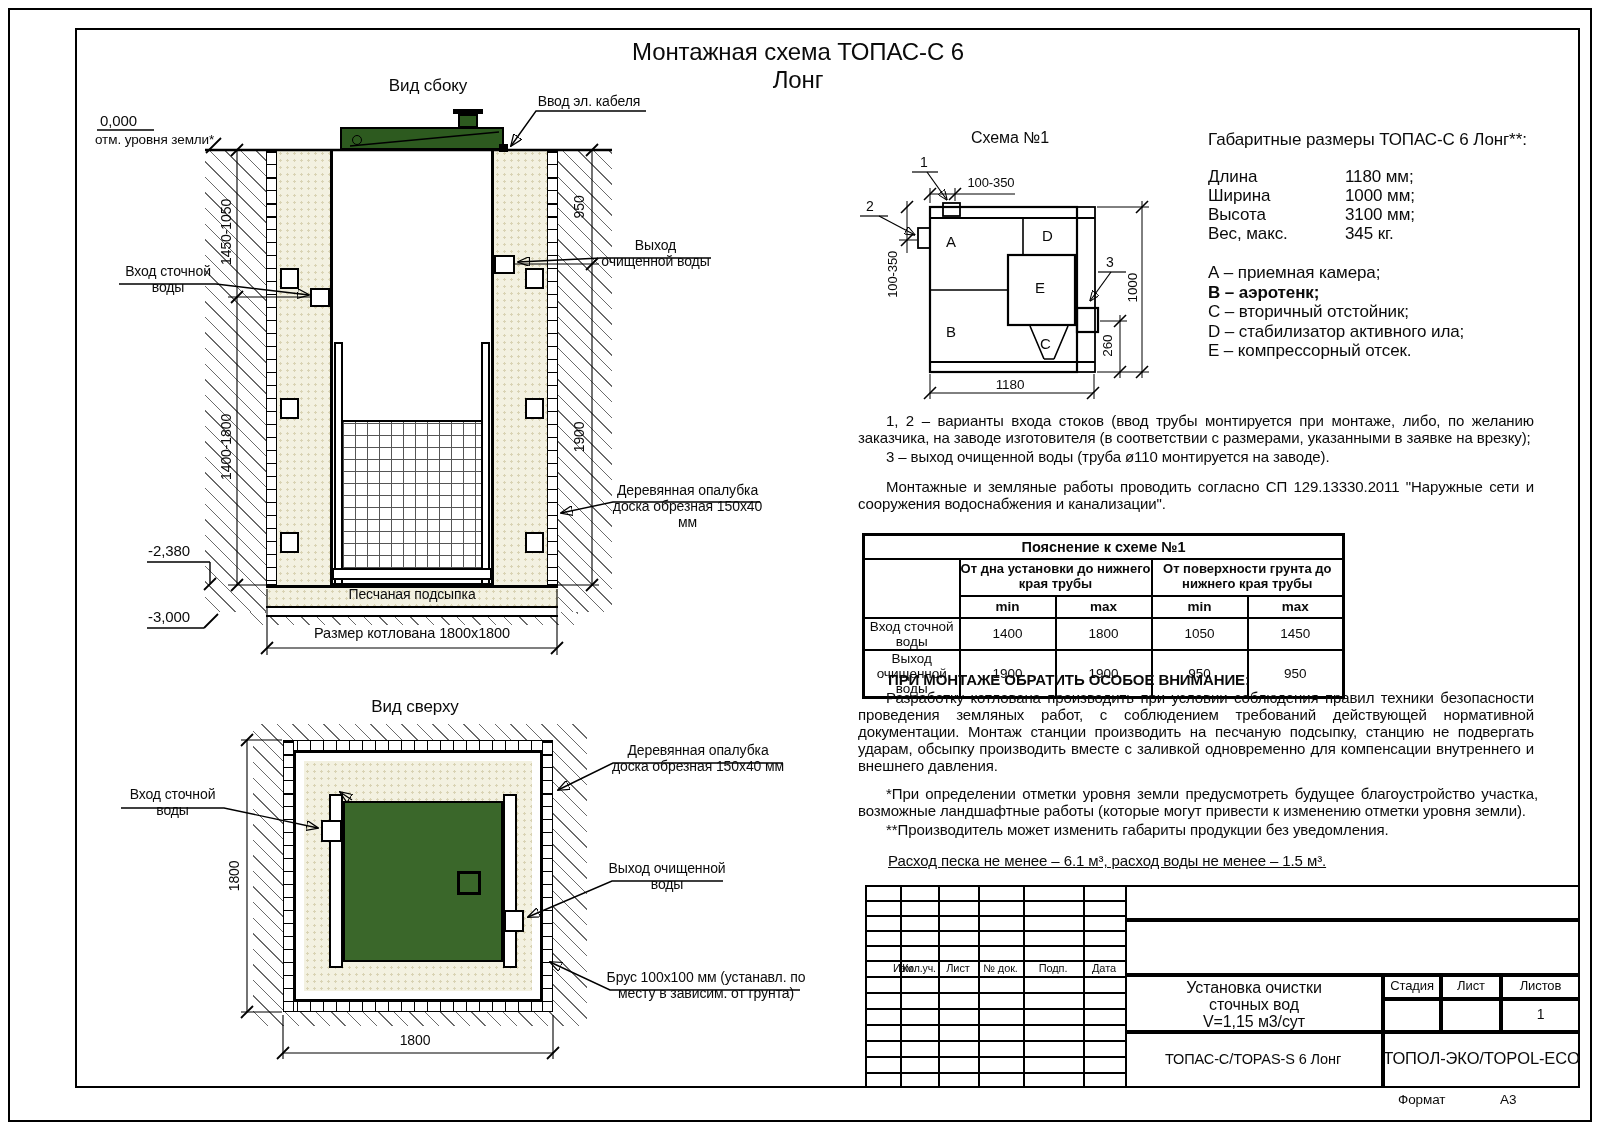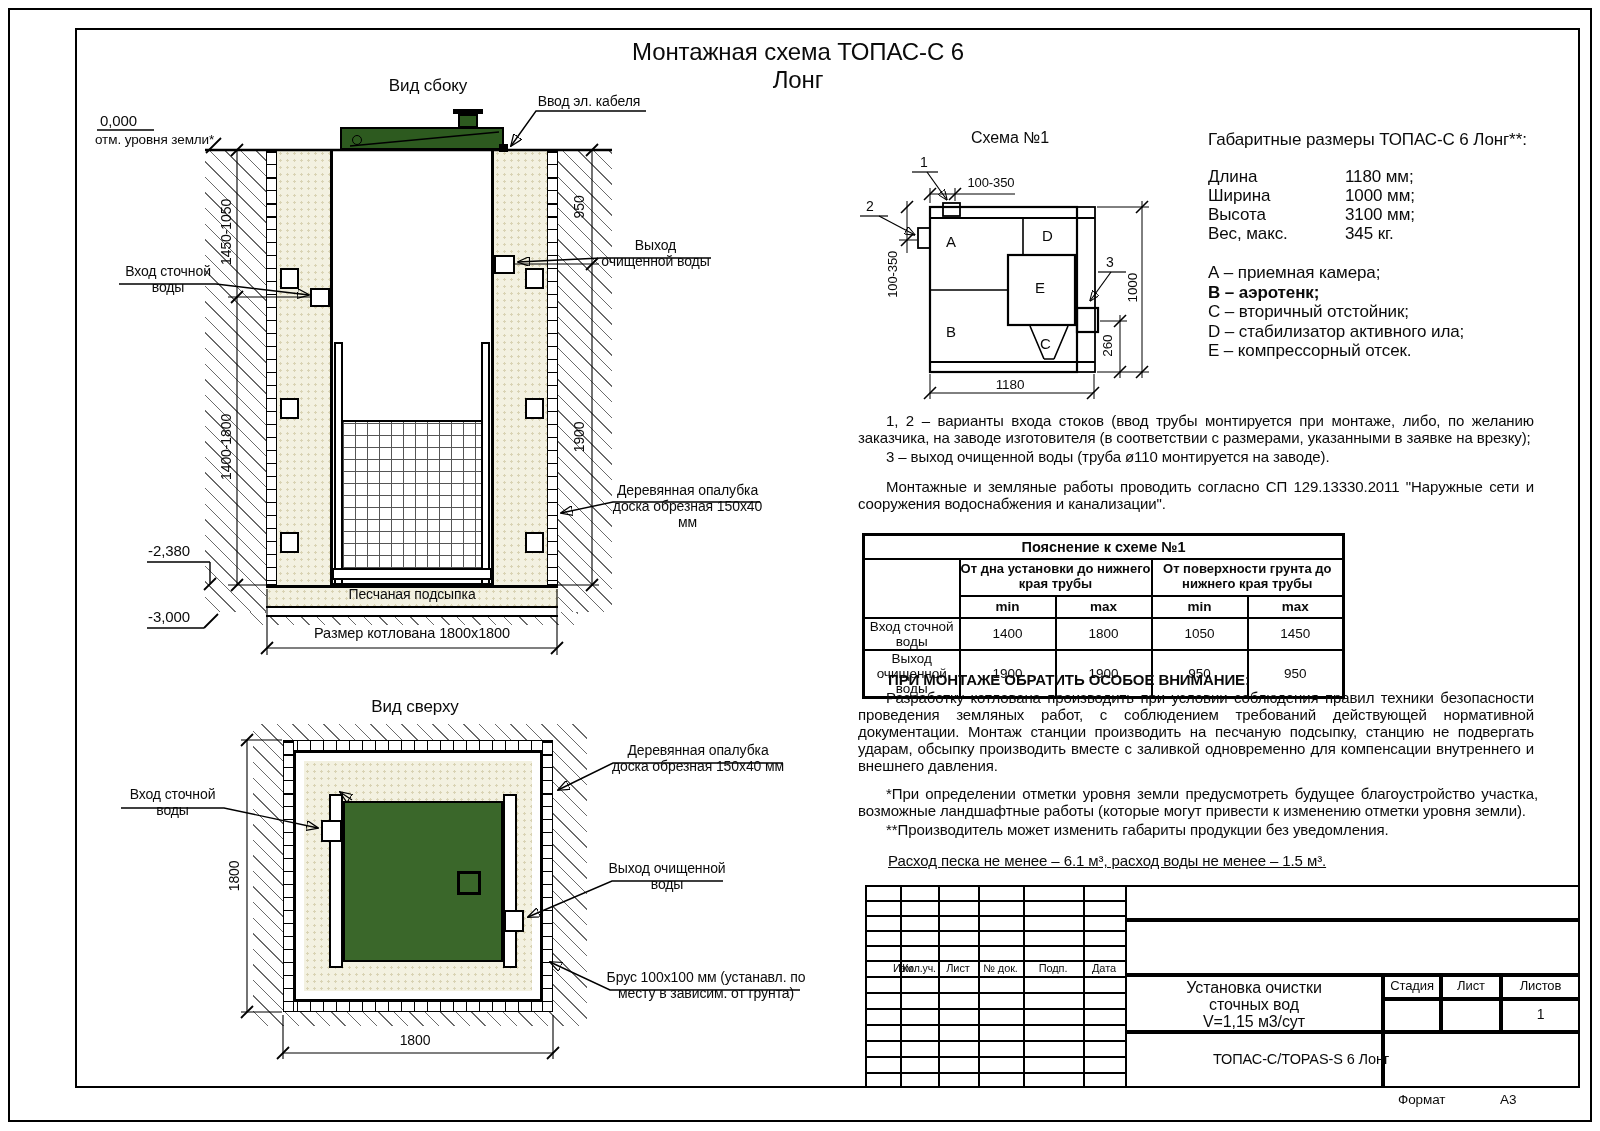--- a/index.html
+++ b/index.html
@@ -295,29 +295,30 @@
   <div class="t ctr" style="left:1023px;top:961px;width:60px;font-size:11px;line-height:15px;">Подп.</div>
   <div class="t ctr" style="left:1083px;top:961px;width:42px;font-size:11px;line-height:15px;">Дата</div>
 
   <div class="abs" style="left:1125px;top:885px;width:455px;height:35px;border:2px solid #000;"></div>
   <div class="abs" style="left:1125px;top:920px;width:455px;height:55px;border:2px solid #000;"></div>
   <div class="abs" style="left:1125px;top:975px;width:258px;height:57px;border:2px solid #000;"></div>
   <div class="t ctr" style="left:1125px;top:979px;width:258px;font-size:16px;">Установка очистки</div>
   <div class="t ctr" style="left:1125px;top:996px;width:258px;font-size:16px;">сточных вод</div>
   <div class="t ctr" style="left:1125px;top:1013px;width:258px;font-size:16px;">V=1,15 м3/сут</div>
   <div class="abs" style="left:1125px;top:1032px;width:258px;height:56px;border:2px solid #000;"></div>
-  <div class="t ctr" style="left:1172px;top:1032px;width:258px;font-size:14.5px;line-height:54px;">ТОПАС-С/TOPAS-S 6 Лонг</div>
+  <div class="t ctr" style="left:1124px;top:1032px;width:258px;font-size:14.5px;line-height:54px;">ТОПАС-С/TOPAS-S 6 Лонг</div>
   <div class="abs" style="left:1383px;top:975px;width:58px;height:24px;border:2px solid #000;"></div>
   <div class="abs" style="left:1441px;top:975px;width:60px;height:24px;border:2px solid #000;"></div>
   <div class="abs" style="left:1501px;top:975px;width:79px;height:24px;border:2px solid #000;"></div>
   <div class="t ctr" style="left:1383px;top:975px;width:58px;font-size:13px;line-height:22px;">Стадия</div>
   <div class="t ctr" style="left:1441px;top:975px;width:60px;font-size:13px;line-height:22px;">Лист</div>
   <div class="t ctr" style="left:1501px;top:975px;width:79px;font-size:13px;line-height:22px;">Листов</div>
   <div class="abs" style="left:1383px;top:999px;width:58px;height:33px;border:2px solid #000;"></div>
   <div class="abs" style="left:1441px;top:999px;width:60px;height:33px;border:2px solid #000;"></div>
   <div class="abs" style="left:1501px;top:999px;width:79px;height:33px;border:2px solid #000;"></div>
   <div class="t ctr" style="left:1501px;top:999px;width:79px;font-size:14px;line-height:31px;">1</div>
   <div class="abs" style="left:1383px;top:1032px;width:197px;height:56px;border:2px solid #000;"></div>
+  <div class="t ctr" style="left:1383px;top:1032px;width:197px;font-size:16.5px;line-height:53px;white-space:nowrap;">ТОПОЛ-ЭКО/TOPOL-ECO</div>
 
   <div class="t" style="left:1398px;top:1092px;font-size:13.5px;">Формат</div>
   <div class="t" style="left:1500px;top:1092px;font-size:13.5px;">А3</div>
 
 </div>
 
 </body></html>

